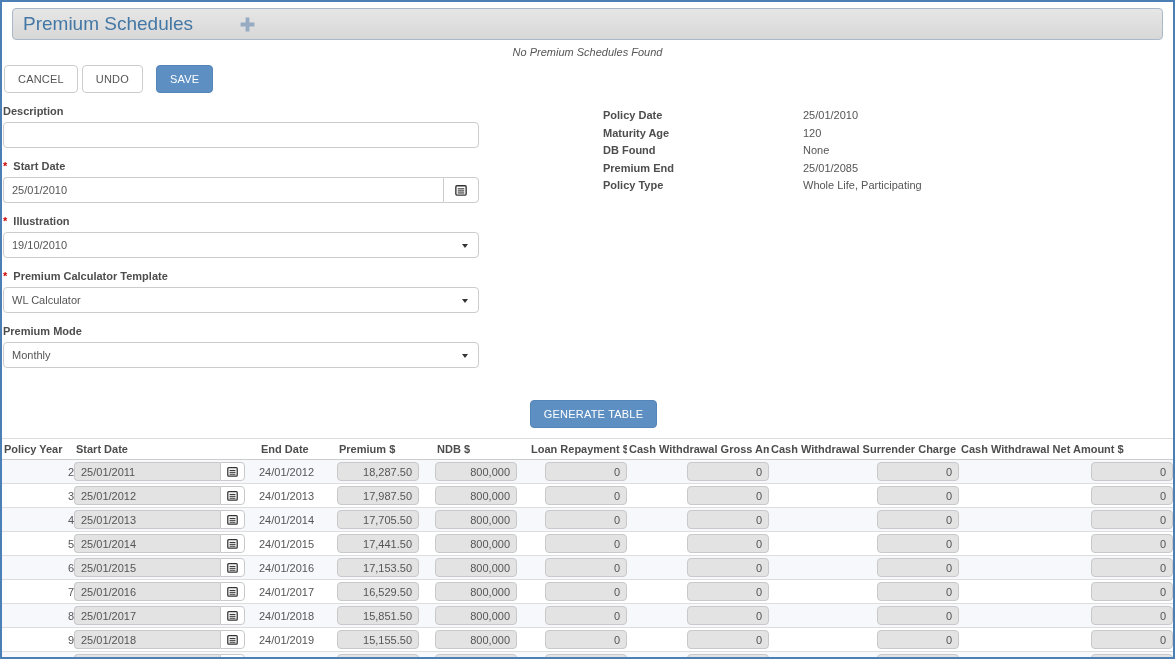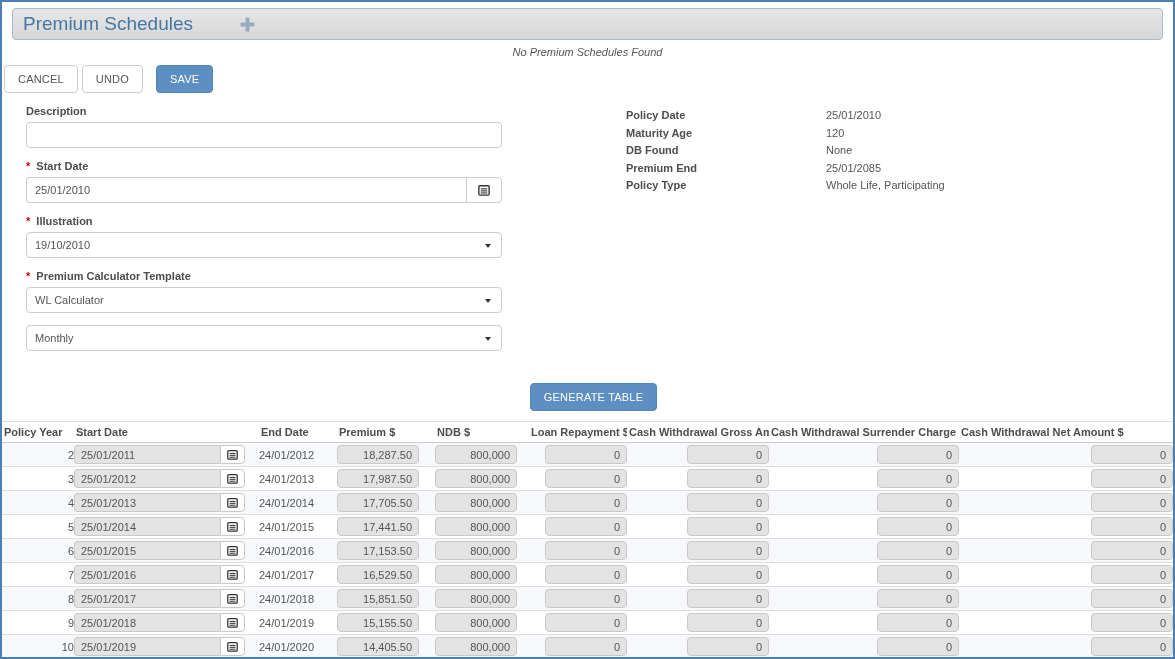--- a/index.html
+++ b/index.html
@@ -20,21 +20,21 @@
   .empty-msg { text-align:center; font-size:11px; font-style:italic; color:#555; margin-top:6px; }
 
   
   .toolbar { display:flex; align-items:center; gap:4px; padding:0 2px; margin-top:7px; }
   .btn { font-family:inherit; font-size:11px; color:#555; background:#fff;
          border:1px solid #ccc; border-radius:4px; padding:7px 13px; cursor:pointer; letter-spacing:.2px; }
   .btn-primary { background:#5d8fc2; border-color:#5485b8; color:#fff; }
   .btn-save { margin-left:9px; }
 
   
-  .content { display:flex; padding:0 24px; margin-top:12px; }
+  .content { display:flex; padding:0 1px; margin-top:12px; }
   .form-col { width:476px; }
   .form-group { margin-bottom:12px; }
   .flabel { display:block; font-size:11px; font-weight:bold; color:#4d4d4d; margin-bottom:5px; }
   .req { color:#c00; margin-right:3px; }
   .tinput { width:100%; height:26px; border:1px solid #ccc; border-radius:4px;
             font-size:11px; color:#555; padding:0 8px; font-family:inherit; background:#fff; }
   .igroup { display:flex; }
   .igroup .tinput { border-radius:4px 0 0 4px; border-right:none; flex:1; }
   .iaddon { width:36px; height:26px; border:1px solid #ccc; border-radius:0 4px 4px 0;
             background:#fff; display:flex; align-items:center; justify-content:center; cursor:pointer; }
@@ -152,20 +152,23 @@
           <span class="req">*</span>
           <span>Premium Calculator Template</span>
         </label>
         <div class="select">
           <span>WL Calculator</span>
           <span class="caret"></span>
         </div>
       </div>
 
       <div class="form-group">
+        <label class="flabel">
+          <span>Premium Mode</span>
+        </label>
         <div class="select">
           <span>Monthly</span>
           <span class="caret"></span>
         </div>
       </div>
 
     </div>
 
     <div class="info-col">
       <div class="info-row">

